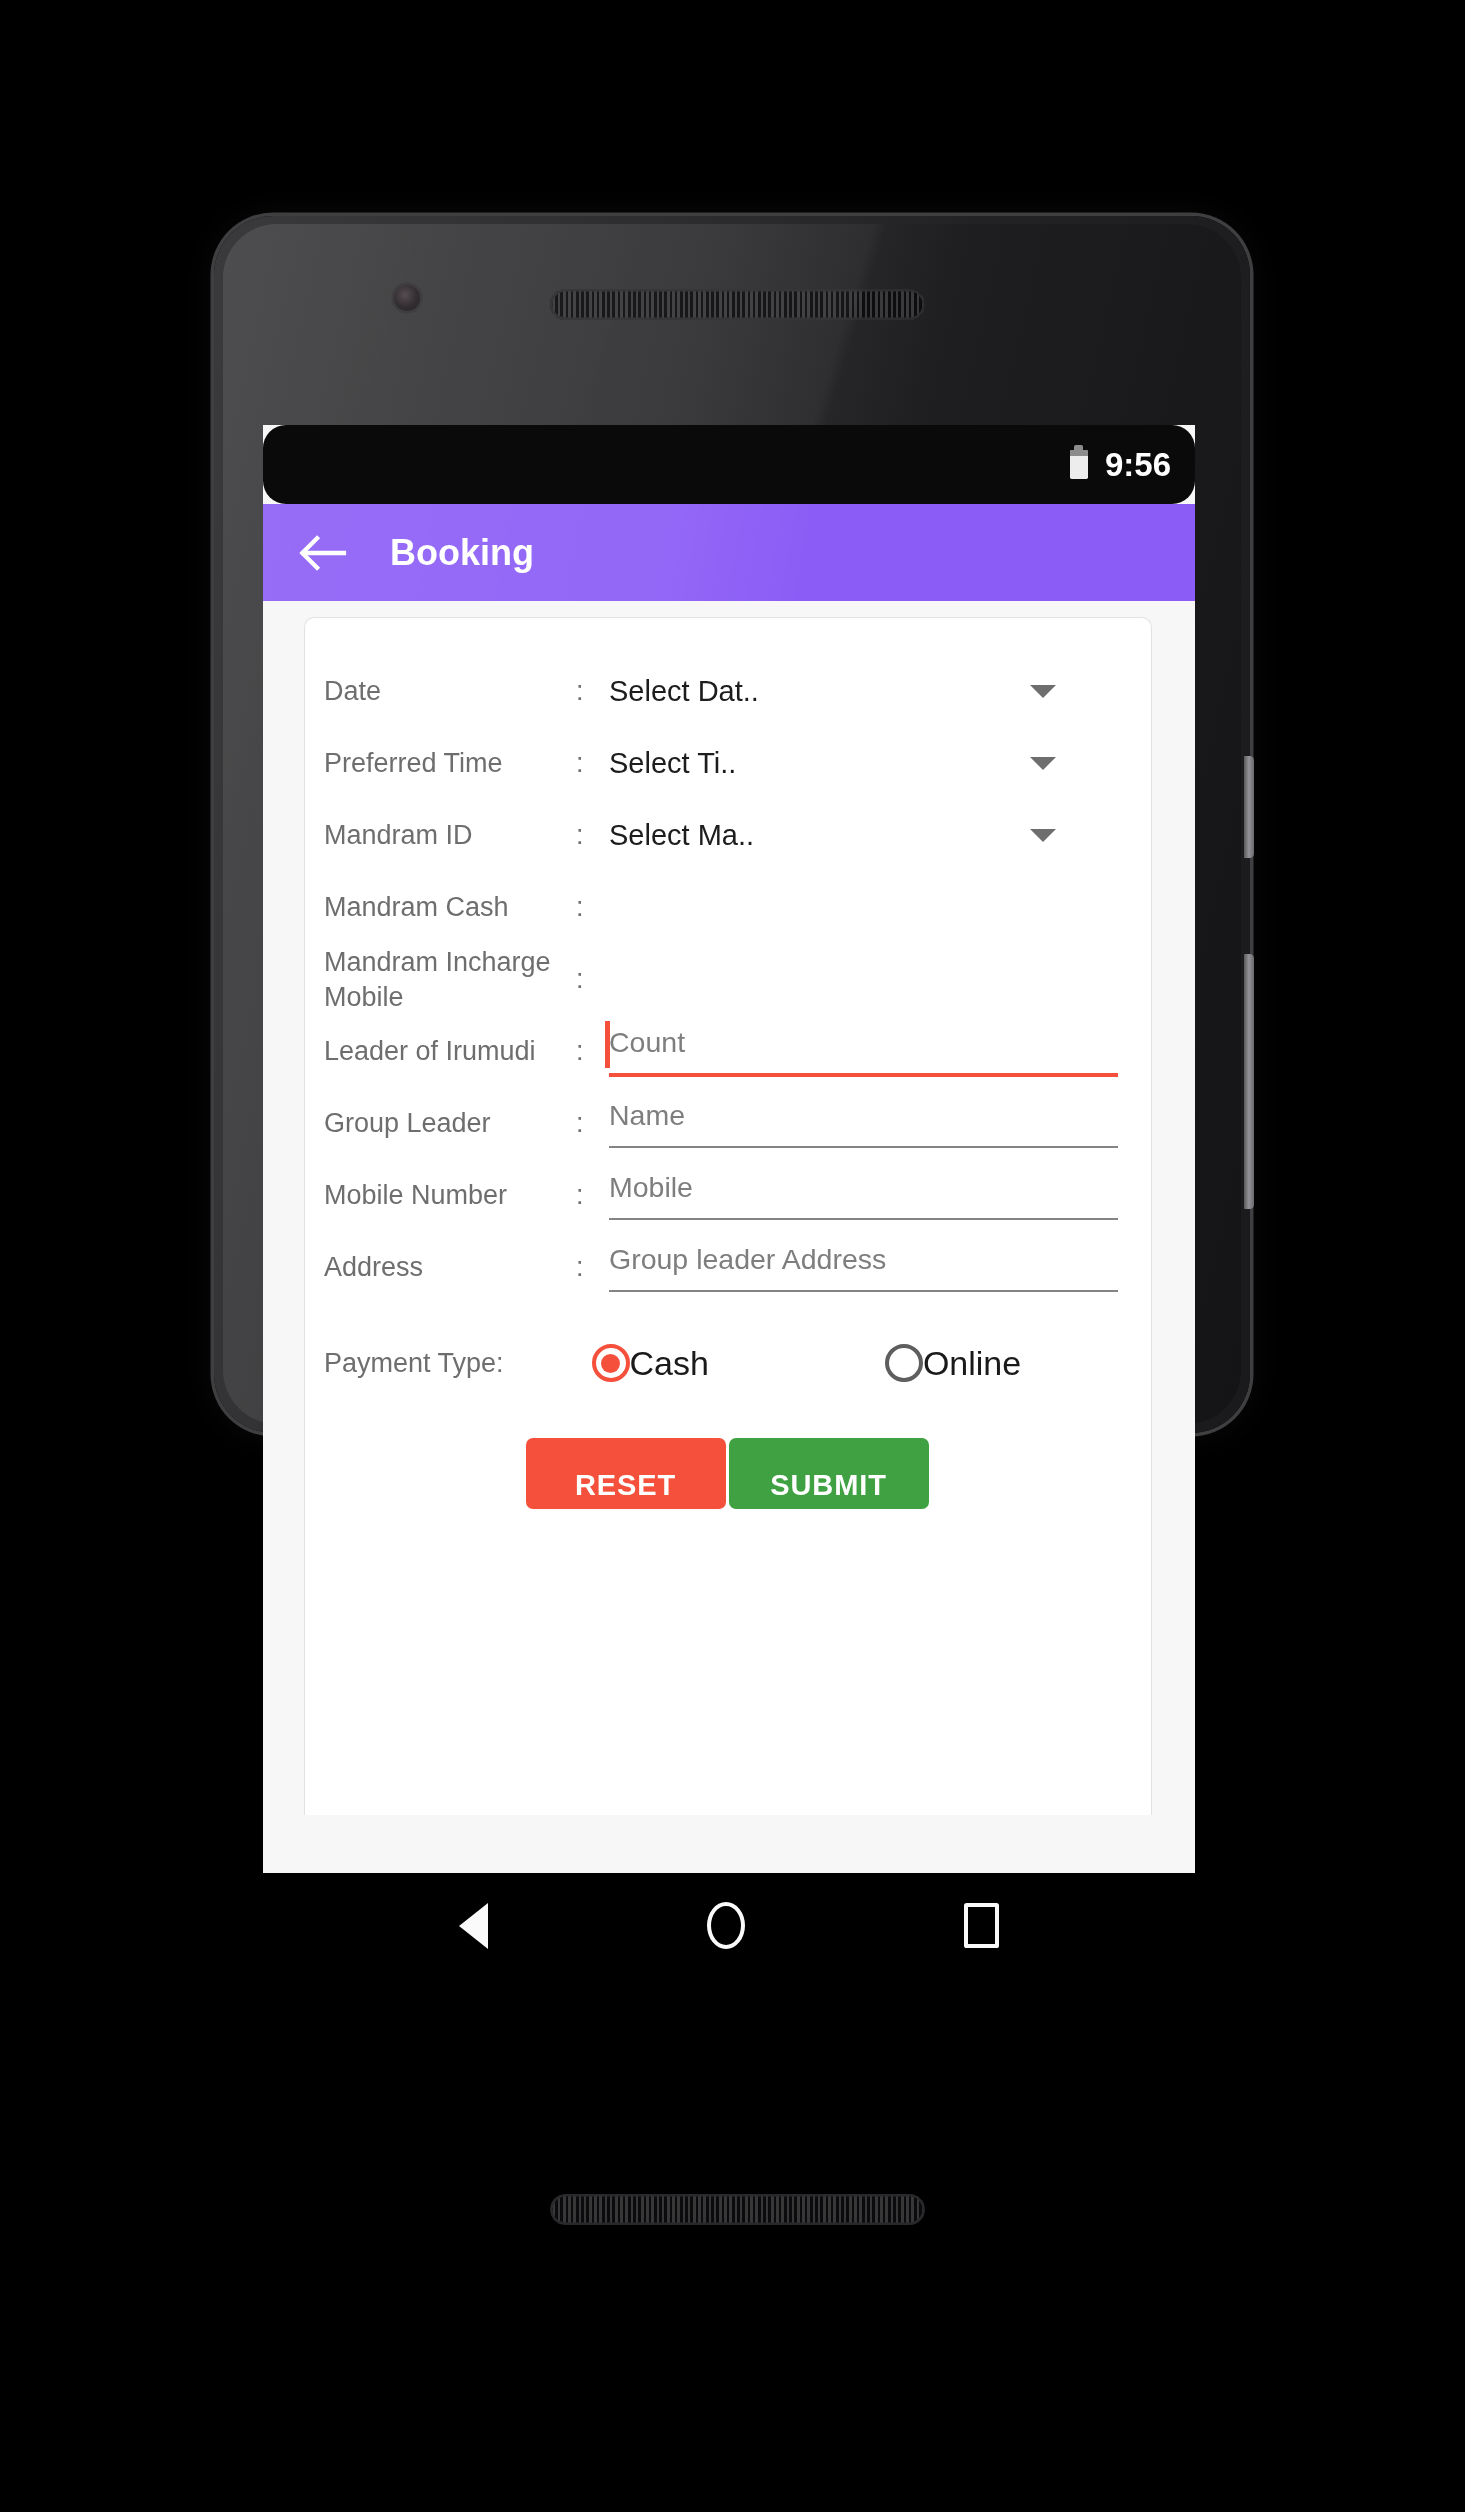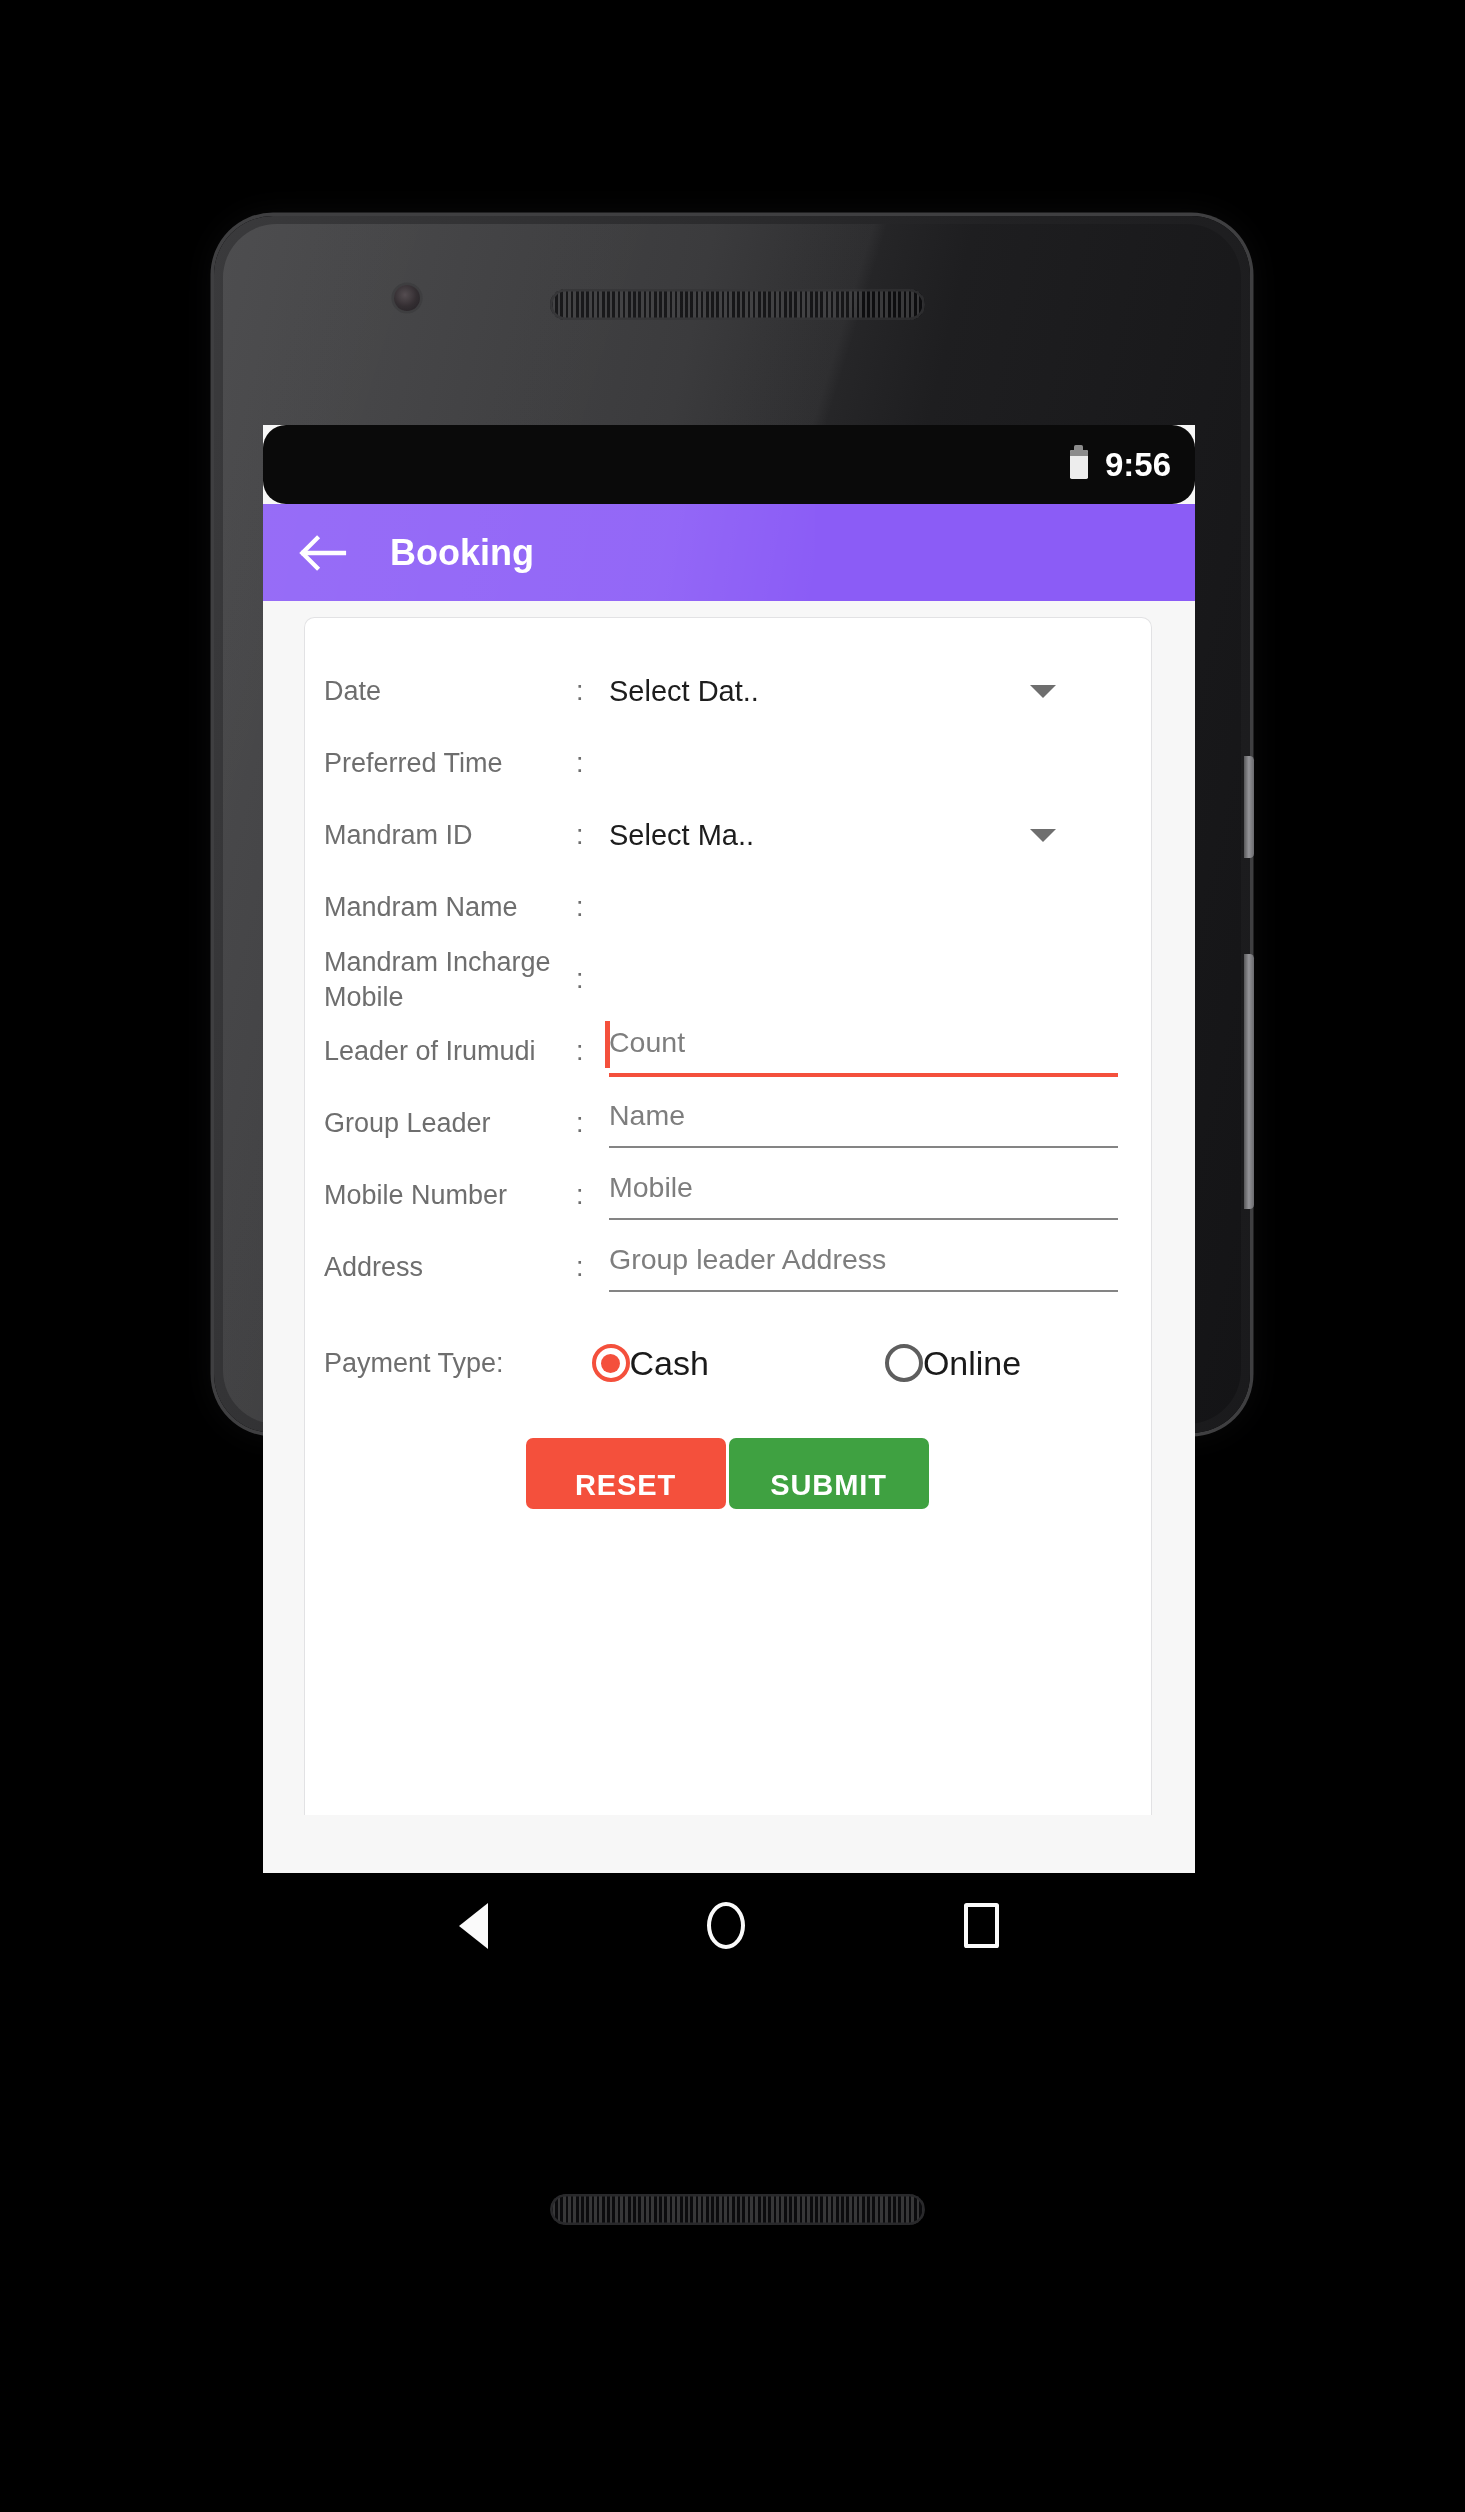--- a/index.html
+++ b/index.html
@@ -417,35 +417,41 @@
             <div class="dd-value">
               <span class="dd-text">Select Dat..</span>
               <span class="dd-caret"></span>
             </div>
           </div>
         </div>
 
         <div class="form-row">
           <div class="row-label">Preferred Time</div>
           <div class="row-colon">:</div>
+          <div class="row-field">
+            <div class="dd-value">
+              <span class="dd-text">Select Ti..</span>
+              <span class="dd-caret"></span>
+            </div>
+          </div>
         </div>
 
         <div class="form-row">
           <div class="row-label">Mandram ID</div>
           <div class="row-colon">:</div>
           <div class="row-field">
             <div class="dd-value">
               <span class="dd-text">Select Ma..</span>
               <span class="dd-caret"></span>
             </div>
           </div>
         </div>
 
         <div class="form-row">
-          <div class="row-label">Mandram Name</div>
+          <div class="row-label">Mandram Cash</div>
           <div class="row-colon">:</div>
           <div class="row-field"></div>
         </div>
 
         <div class="form-row">
           <div class="row-label">Mandram Incharge Mobile</div>
           <div class="row-colon">:</div>
           <div class="row-field"></div>
         </div>
 

